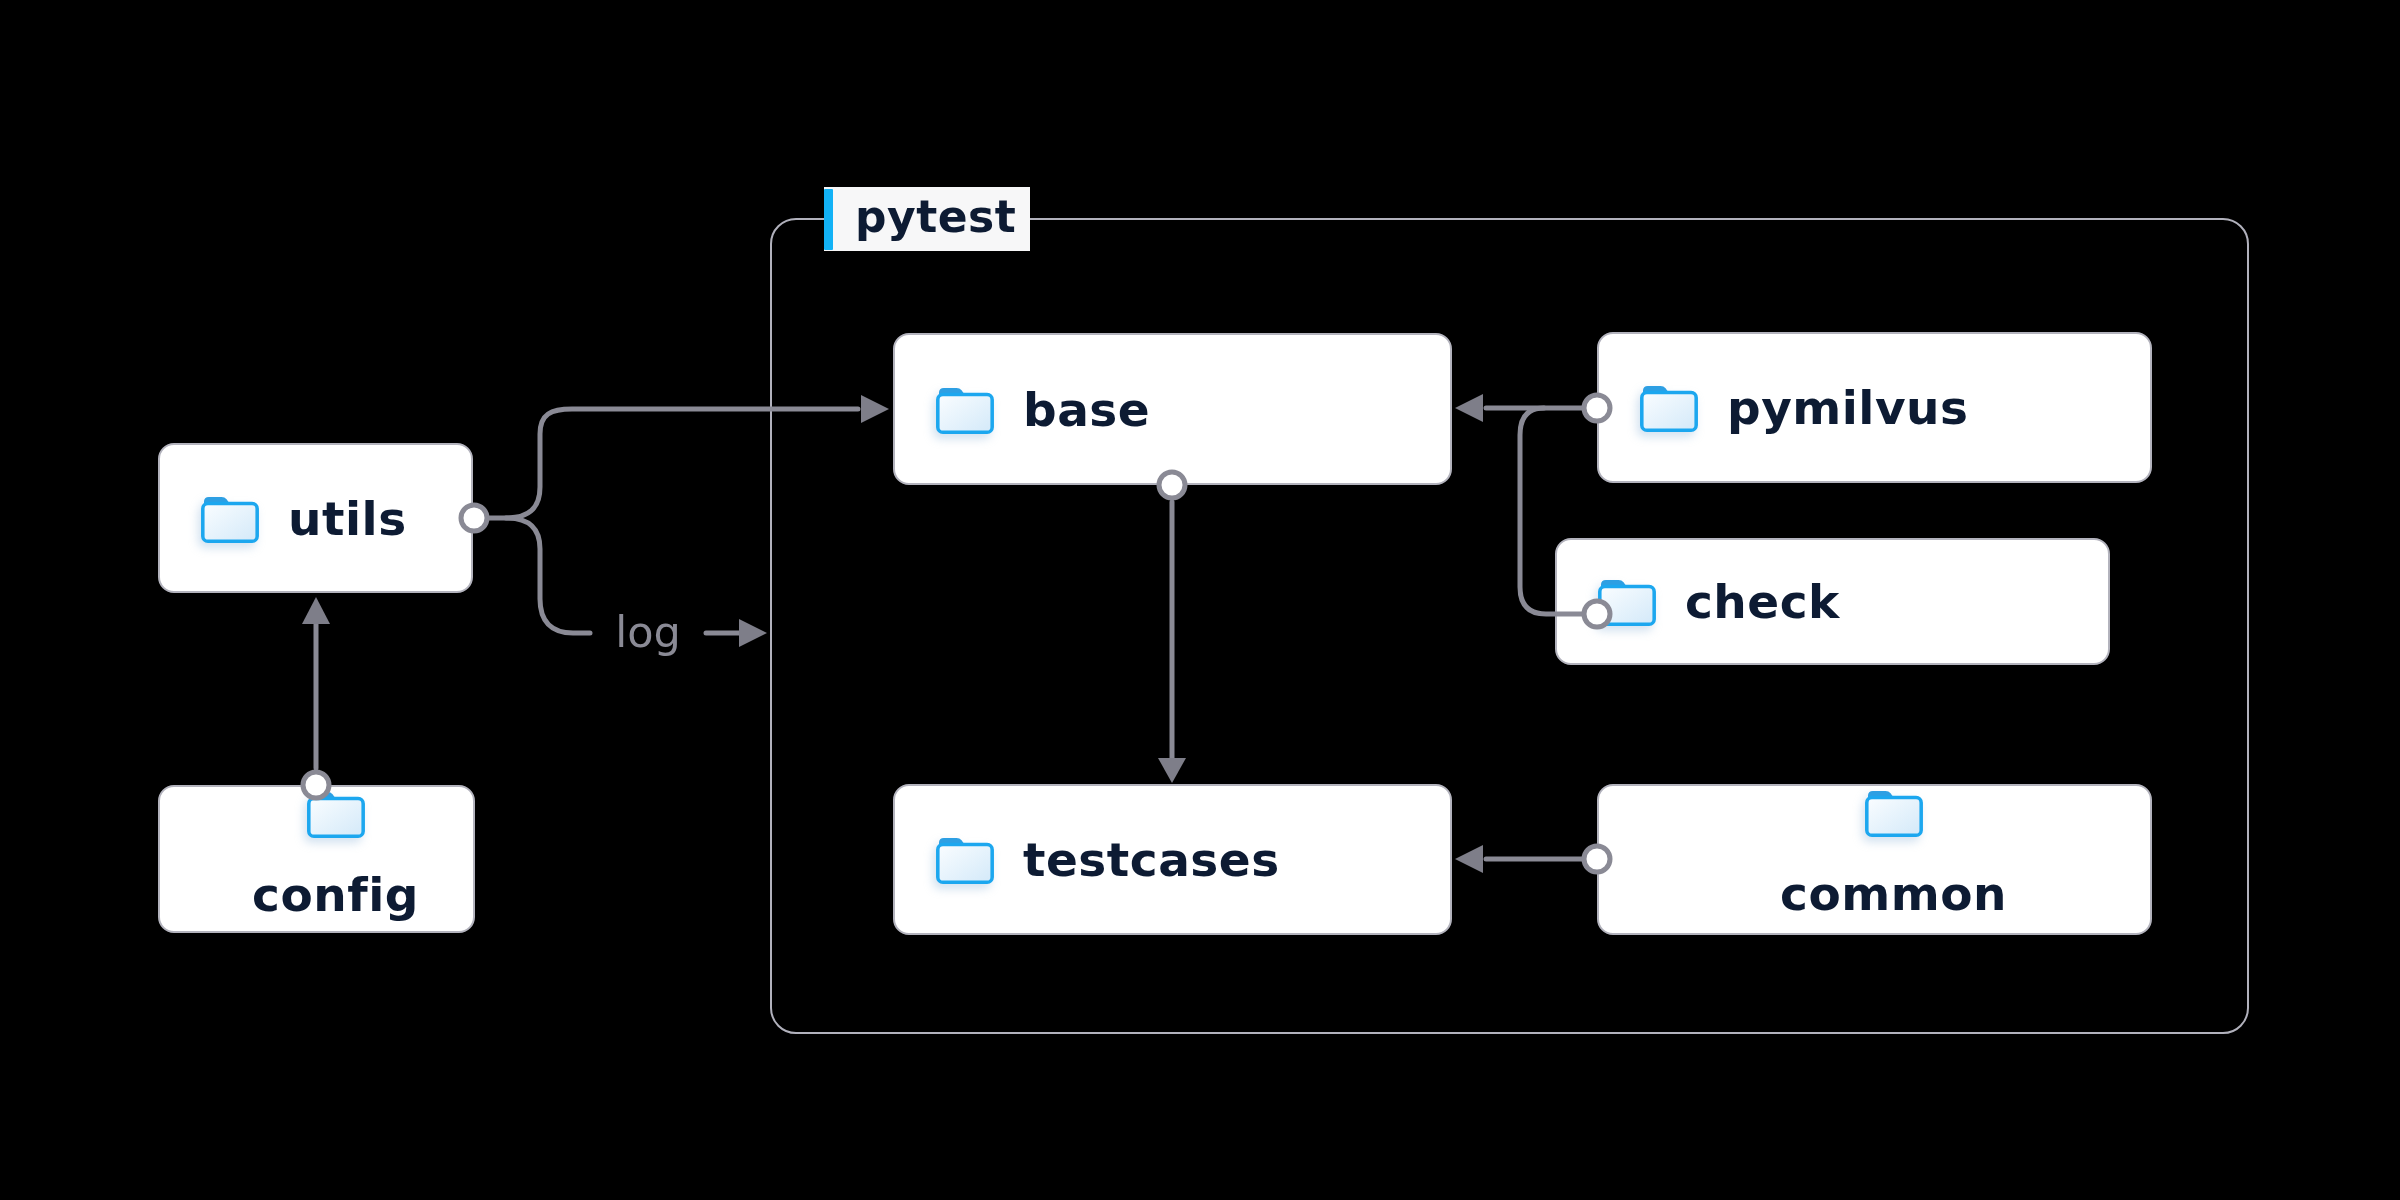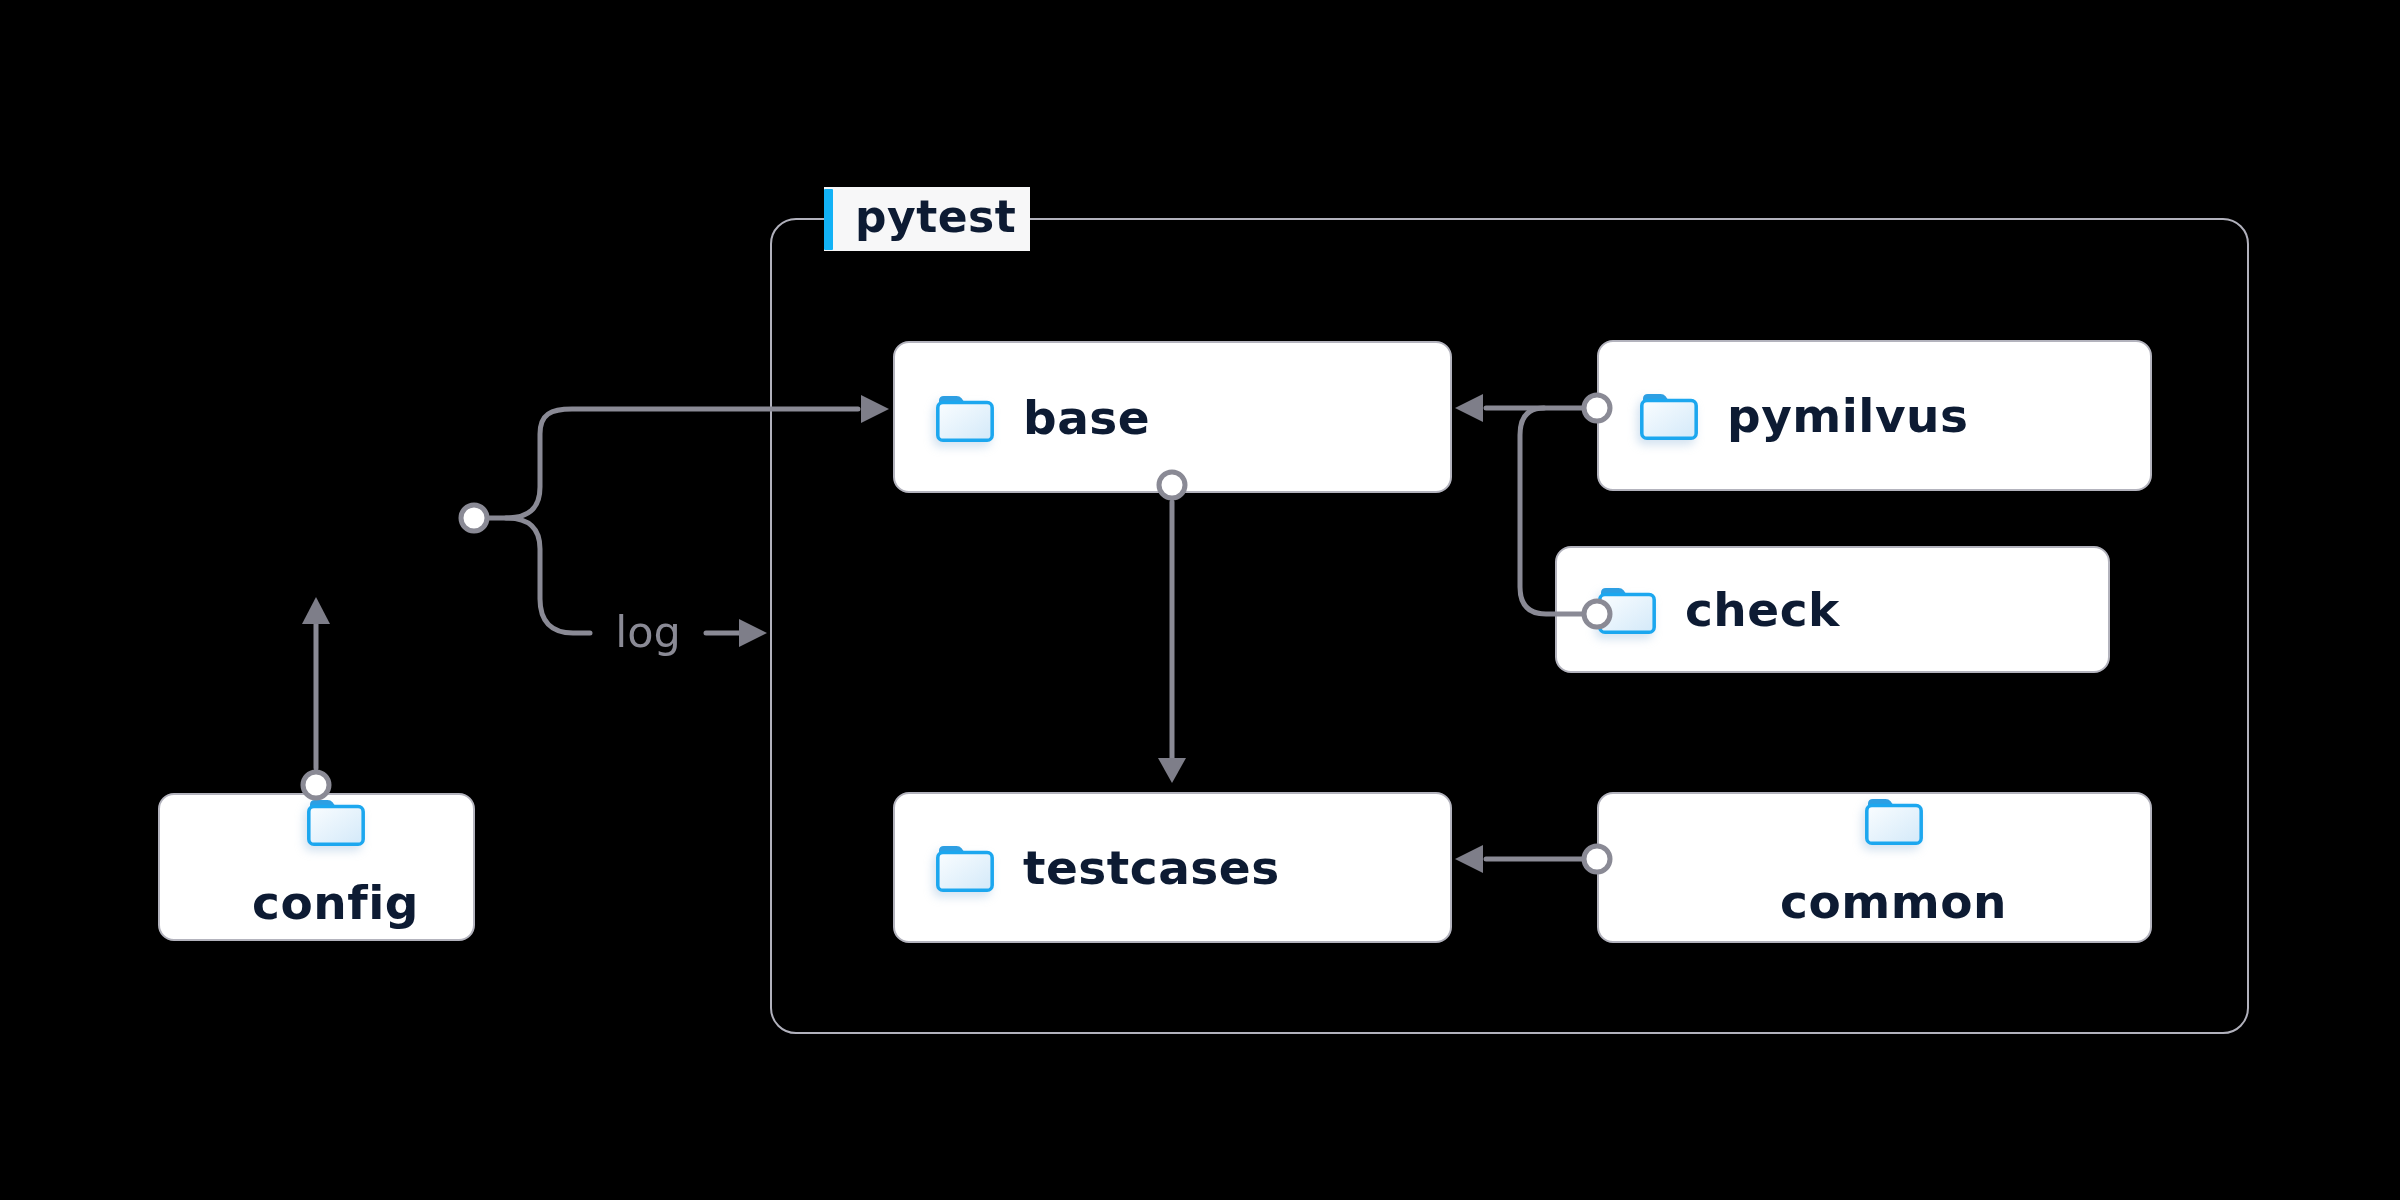--- a/index.html
+++ b/index.html
@@ -59,21 +59,20 @@
     position: absolute;
     background: #ffffff;
     border: 2px solid #b3b3bd;
     border-radius: 16px;
     display: flex;
     align-items: center;
     padding-left: 38px;
     gap: 27px;
     box-sizing: border-box;
     z-index: 2;
-    margin-top: 8px;
   }
   .node-label {
     font-size: 47px;
     font-weight: 700;
     color: #0d1b33;
     letter-spacing: 0.5px;
     white-space: nowrap;
   }
   .folder {
     flex: 0 0 auto;
@@ -140,20 +139,27 @@
 
 <div class="canvas">
 
   <div class="group-box">
     <div class="group-label">
       <div class="accent-bar"></div>
       <div class="group-title">pytest</div>
     </div>
   </div>
 
+  <div class="node" id="node-utils">
+    <svg class="folder" viewBox="0 0 64 54" width="63" height="53">
+      <path d="M6 16 V10 Q6 5 11 5 H24 Q27 5 29 7.5 L33 13 Z" fill="#2d9fe3"></path>
+      <rect x="4.8" y="11.8" width="55.4" height="38.4" rx="5.2" fill="url(#fgrad)" stroke="#1ca7ef" stroke-width="3.6"></rect>
+    </svg>
+    <span class="node-label">utils</span>
+  </div>
 
   <div class="node" id="node-config">
     <svg class="folder" viewBox="0 0 64 54" width="63" height="53">
       <path d="M6 16 V10 Q6 5 11 5 H24 Q27 5 29 7.5 L33 13 Z" fill="#2d9fe3"></path>
       <rect x="4.8" y="11.8" width="55.4" height="38.4" rx="5.2" fill="url(#fgrad)" stroke="#1ca7ef" stroke-width="3.6"></rect>
     </svg>
     <span class="node-label">config</span>
   </div>
 
   <div class="node" id="node-base">

